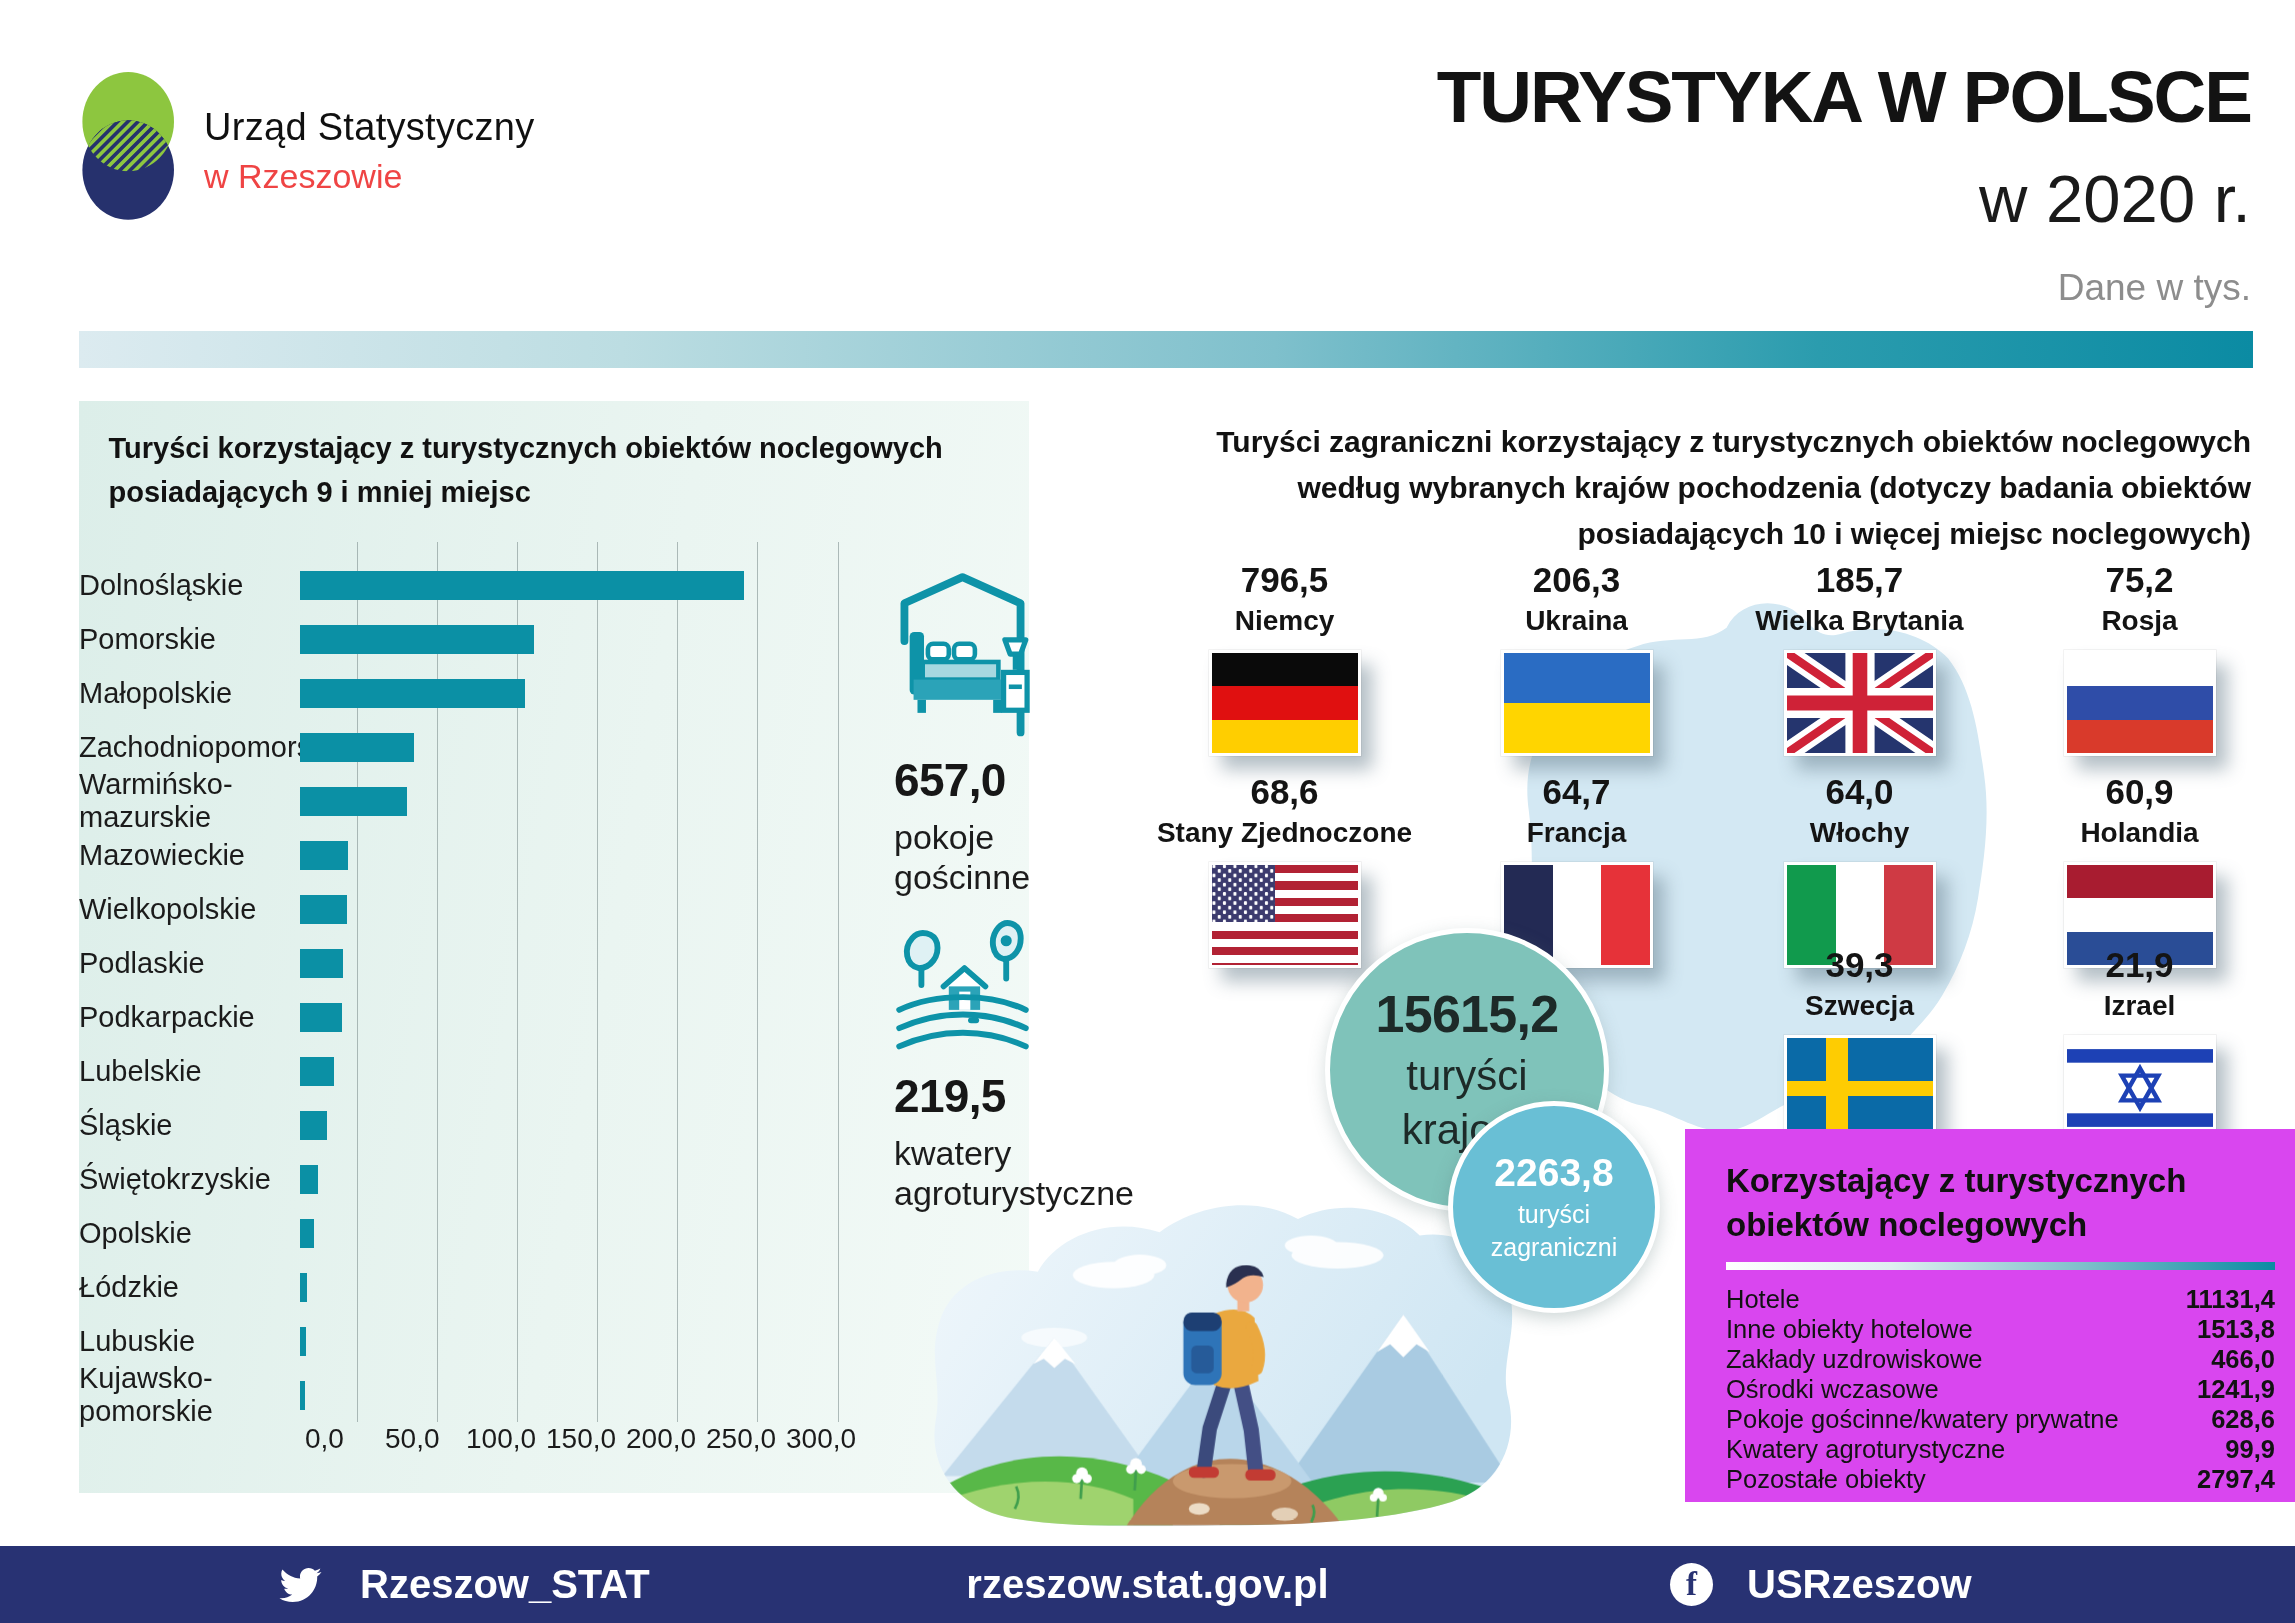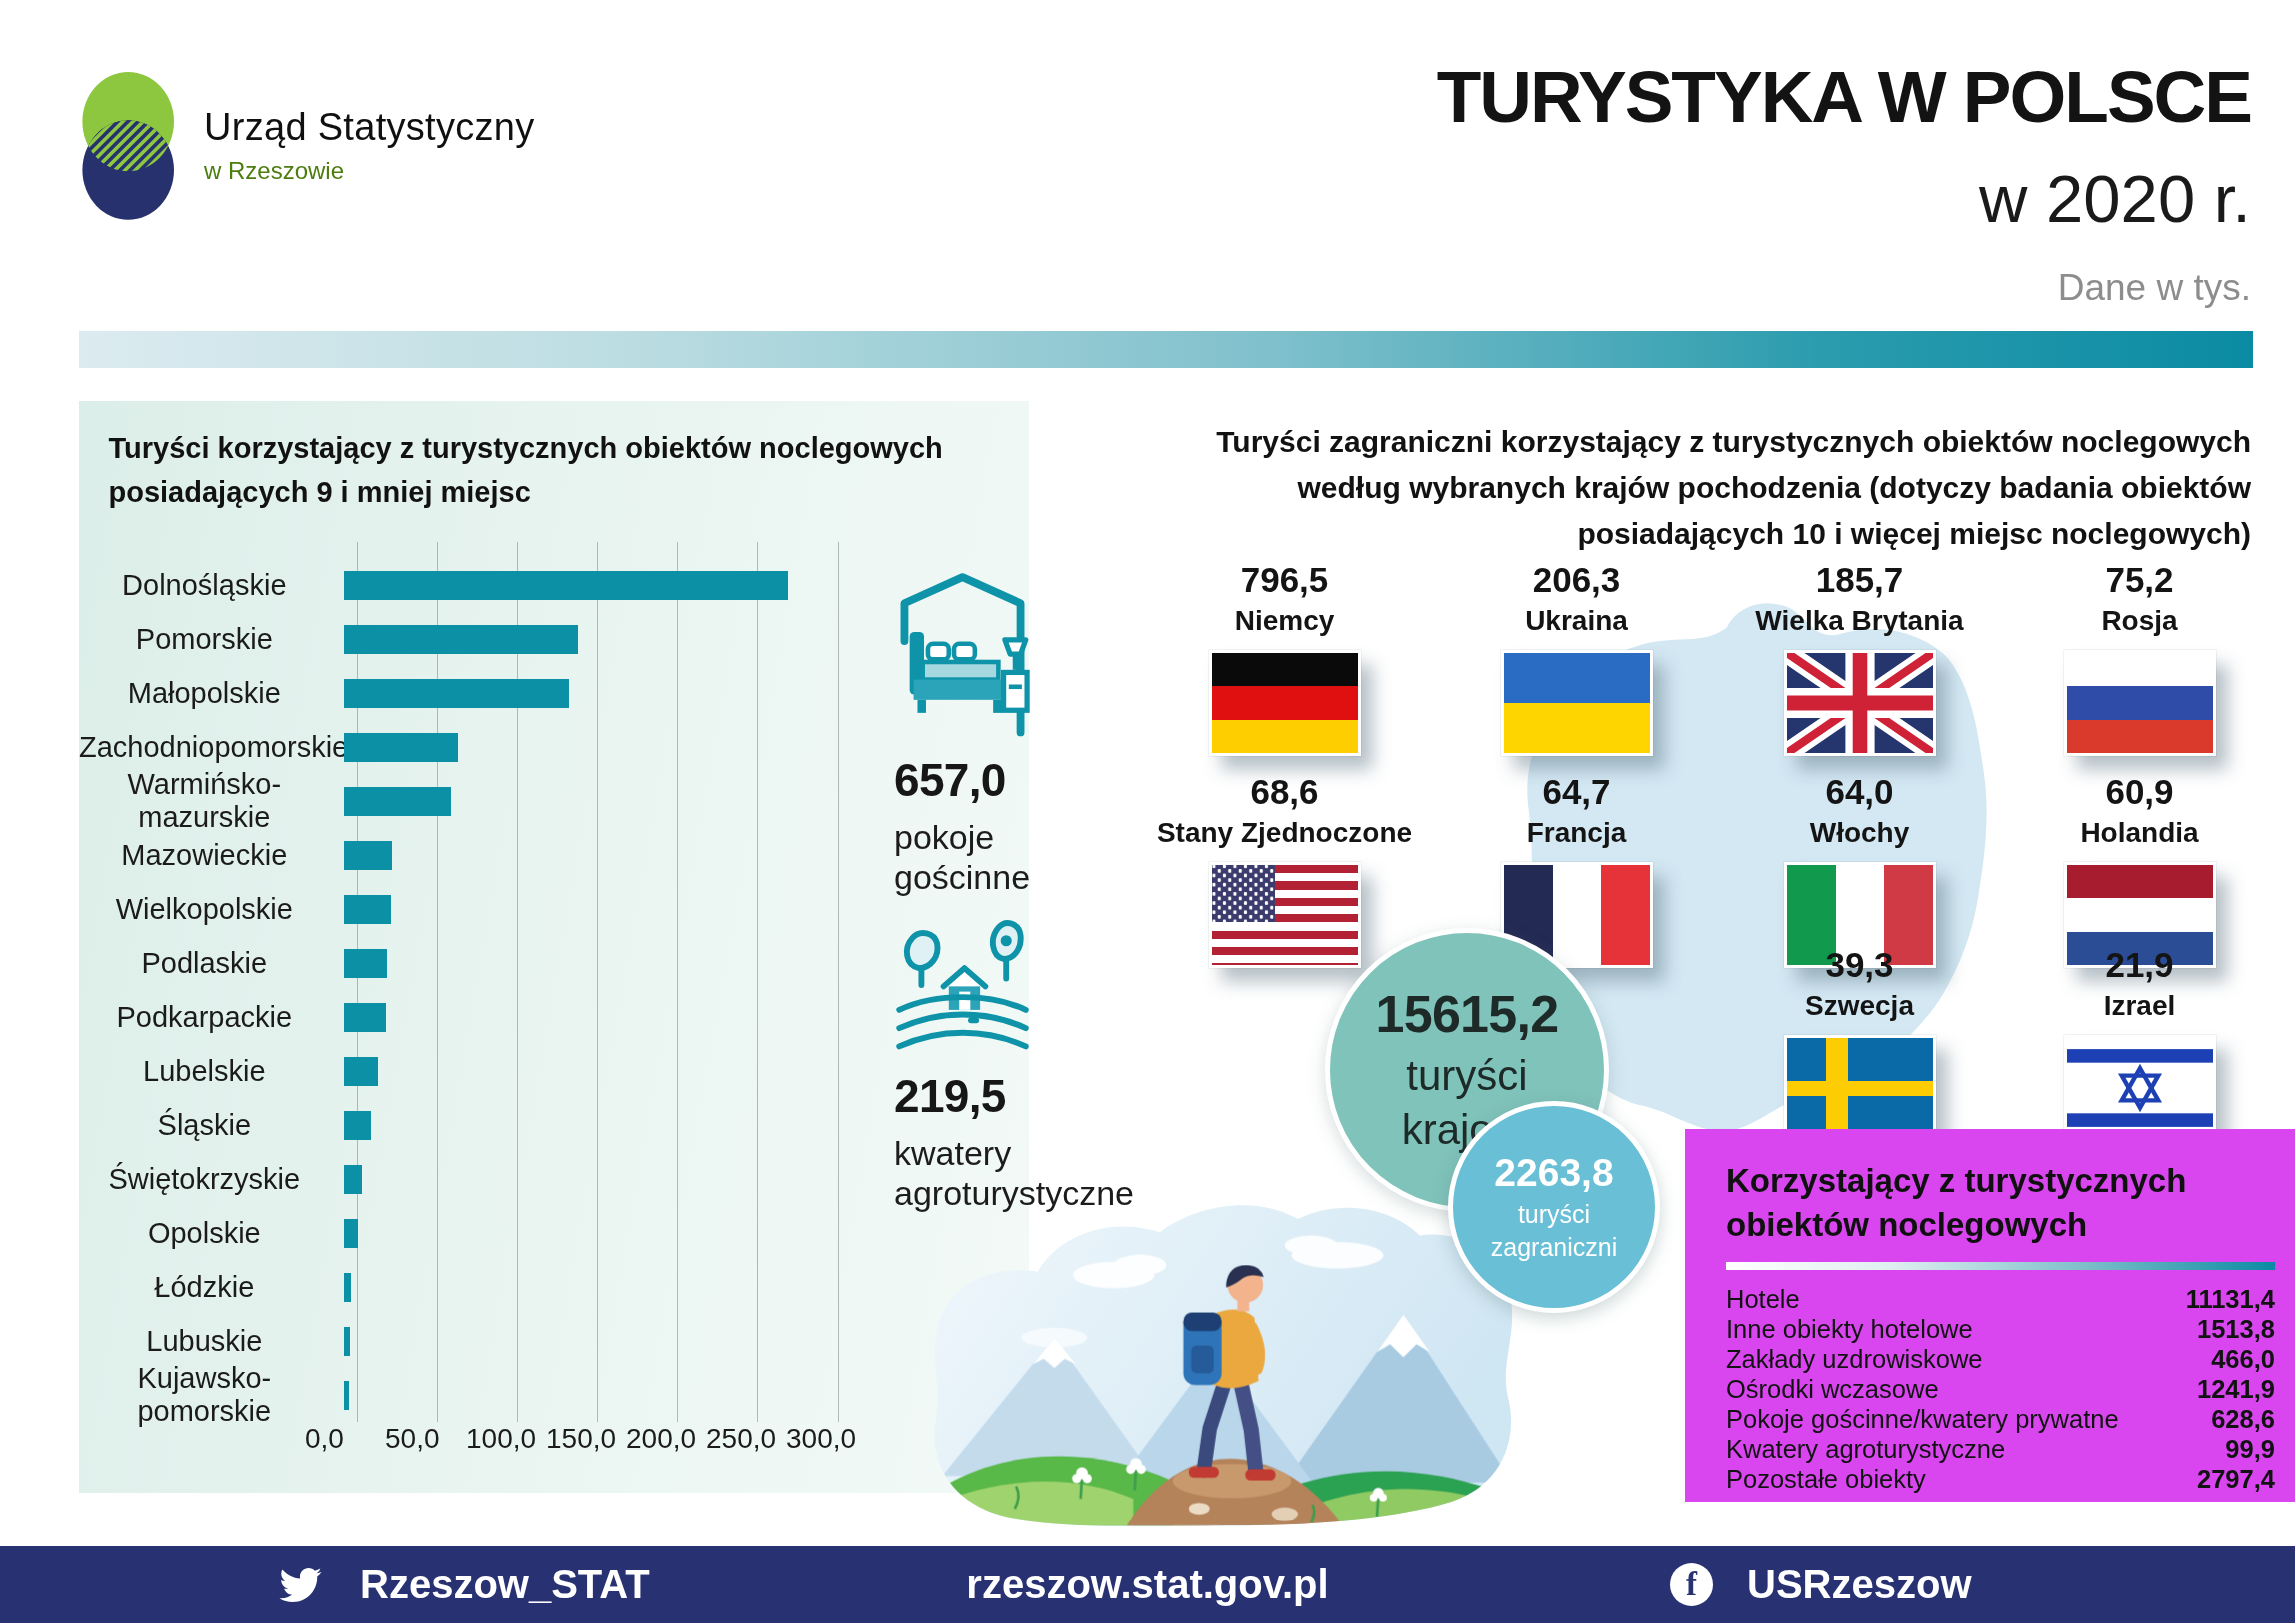--- a/index.html
+++ b/index.html
@@ -4,35 +4,35 @@
 <style>
   * { margin:0; padding:0; box-sizing:border-box; }
   html,body { width:2295px; height:1623px; }
   body {
     position:relative; background:#ffffff; overflow:hidden;
     font-family:"Liberation Sans","DejaVu Sans",sans-serif; color:#161616;
   }
   
   #logo { position:absolute; left:77px; top:68px; width:105px; height:157px; }
   .org-line1 { position:absolute; left:204px; top:106px; font-size:38px; letter-spacing:0.3px; color:#101010; }
-  .org-line2 { position:absolute; left:204px; top:157px; font-size:24px; color:#4d7c0f; }
+  .org-line2 { position:absolute; left:204px; top:157px; font-size:34px; color:#ef4444; }
   .main-title { position:absolute; right:44px; top:55px; font-size:73px; font-weight:bold; letter-spacing:-2px; color:#131313; white-space:nowrap; }
   .main-year  { position:absolute; right:44px; top:160px; font-size:67px; font-weight:400; color:#1a1a1a; white-space:nowrap; }
   .data-note  { position:absolute; right:44px; top:267px; font-size:37px; color:#8d8d8d; white-space:nowrap; }
   .top-gradient { position:absolute; left:79px; top:331px; width:2174px; height:37px;
     background:linear-gradient(90deg,#dcebf0 0%,#bcdde2 25%,#7fc0cc 55%,#2b9cae 80%,#0b8ba3 100%); }
 
   
   #left-panel { position:absolute; left:79px; top:401px; width:950px; height:1092px;
     background:linear-gradient(100deg,#dceee9 0%,#eaf5f1 55%,#f3faf7 100%); z-index:1; }
   .panel-title { position:absolute; left:29.5px; top:26px; width:877px; font-size:29px; font-weight:bold; line-height:1.5; color:#121212; }
   #gridlines .gl { position:absolute; width:1.3px; background:rgba(118,134,134,.55); top:141px; height:880px; }
   #bar-rows { position:absolute; left:0; top:157px; width:950px; }
   .bar-row { display:flex; height:54px; align-items:center; }
-  .bar-label { width:265px; padding-right:14.4px; text-align:center; font-size:29px; color:#1b1b1b; flex:none; }
+  .bar-label { width:221px; padding-right:14.4px; text-align:left; font-size:29px; color:#1b1b1b; flex:none; }
   .bar-track { position:relative; height:29px; flex:1; }
   .bar { height:29px; background:#0b90a5; }
   #axis-ticks { position:absolute; top:1022px; left:0; height:39px; width:950px; }
   .tick { position:absolute; width:105px; margin-left:-52px; font-size:28px; color:#1b1b1b; }
   .callout { position:absolute; left:815px; width:216px; }
   .callout-icon { display:block; }
   .callout-value { font-size:46px; font-weight:bold; color:#171717; margin-top:14.4px; letter-spacing:-0.7px; }
   .callout-label { font-size:34px; color:#1c1c1c; line-height:1.18; margin-top:9.2px; width:170px; white-space:normal; }
   #callout-rooms { top:167px; }
   #callout-agro  { top:507px; }

